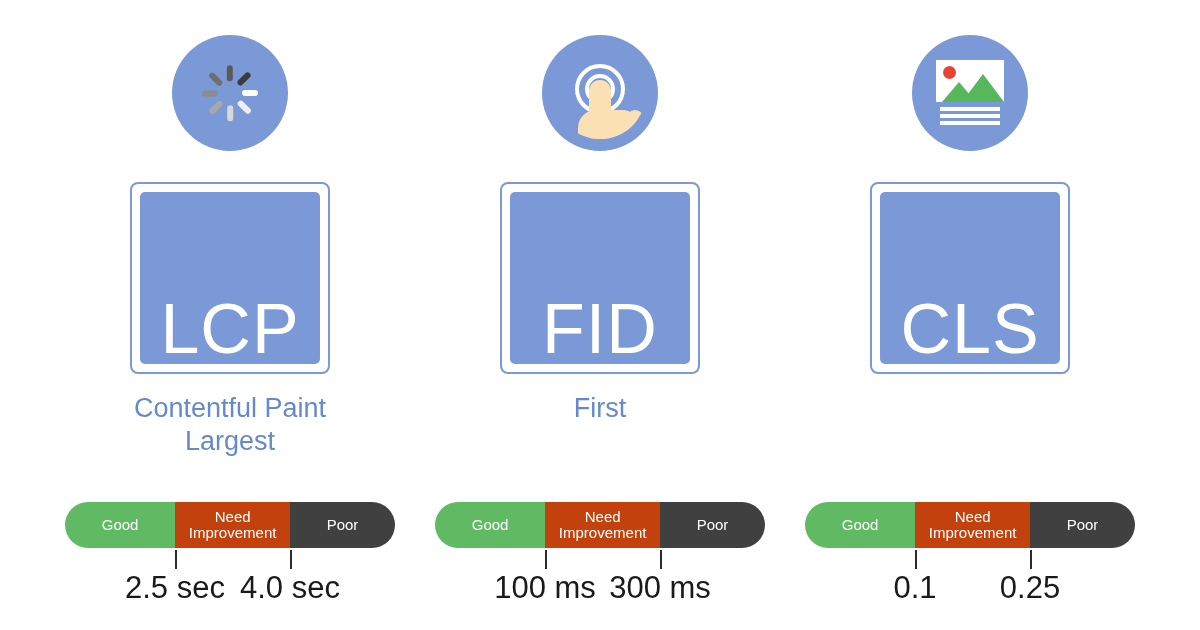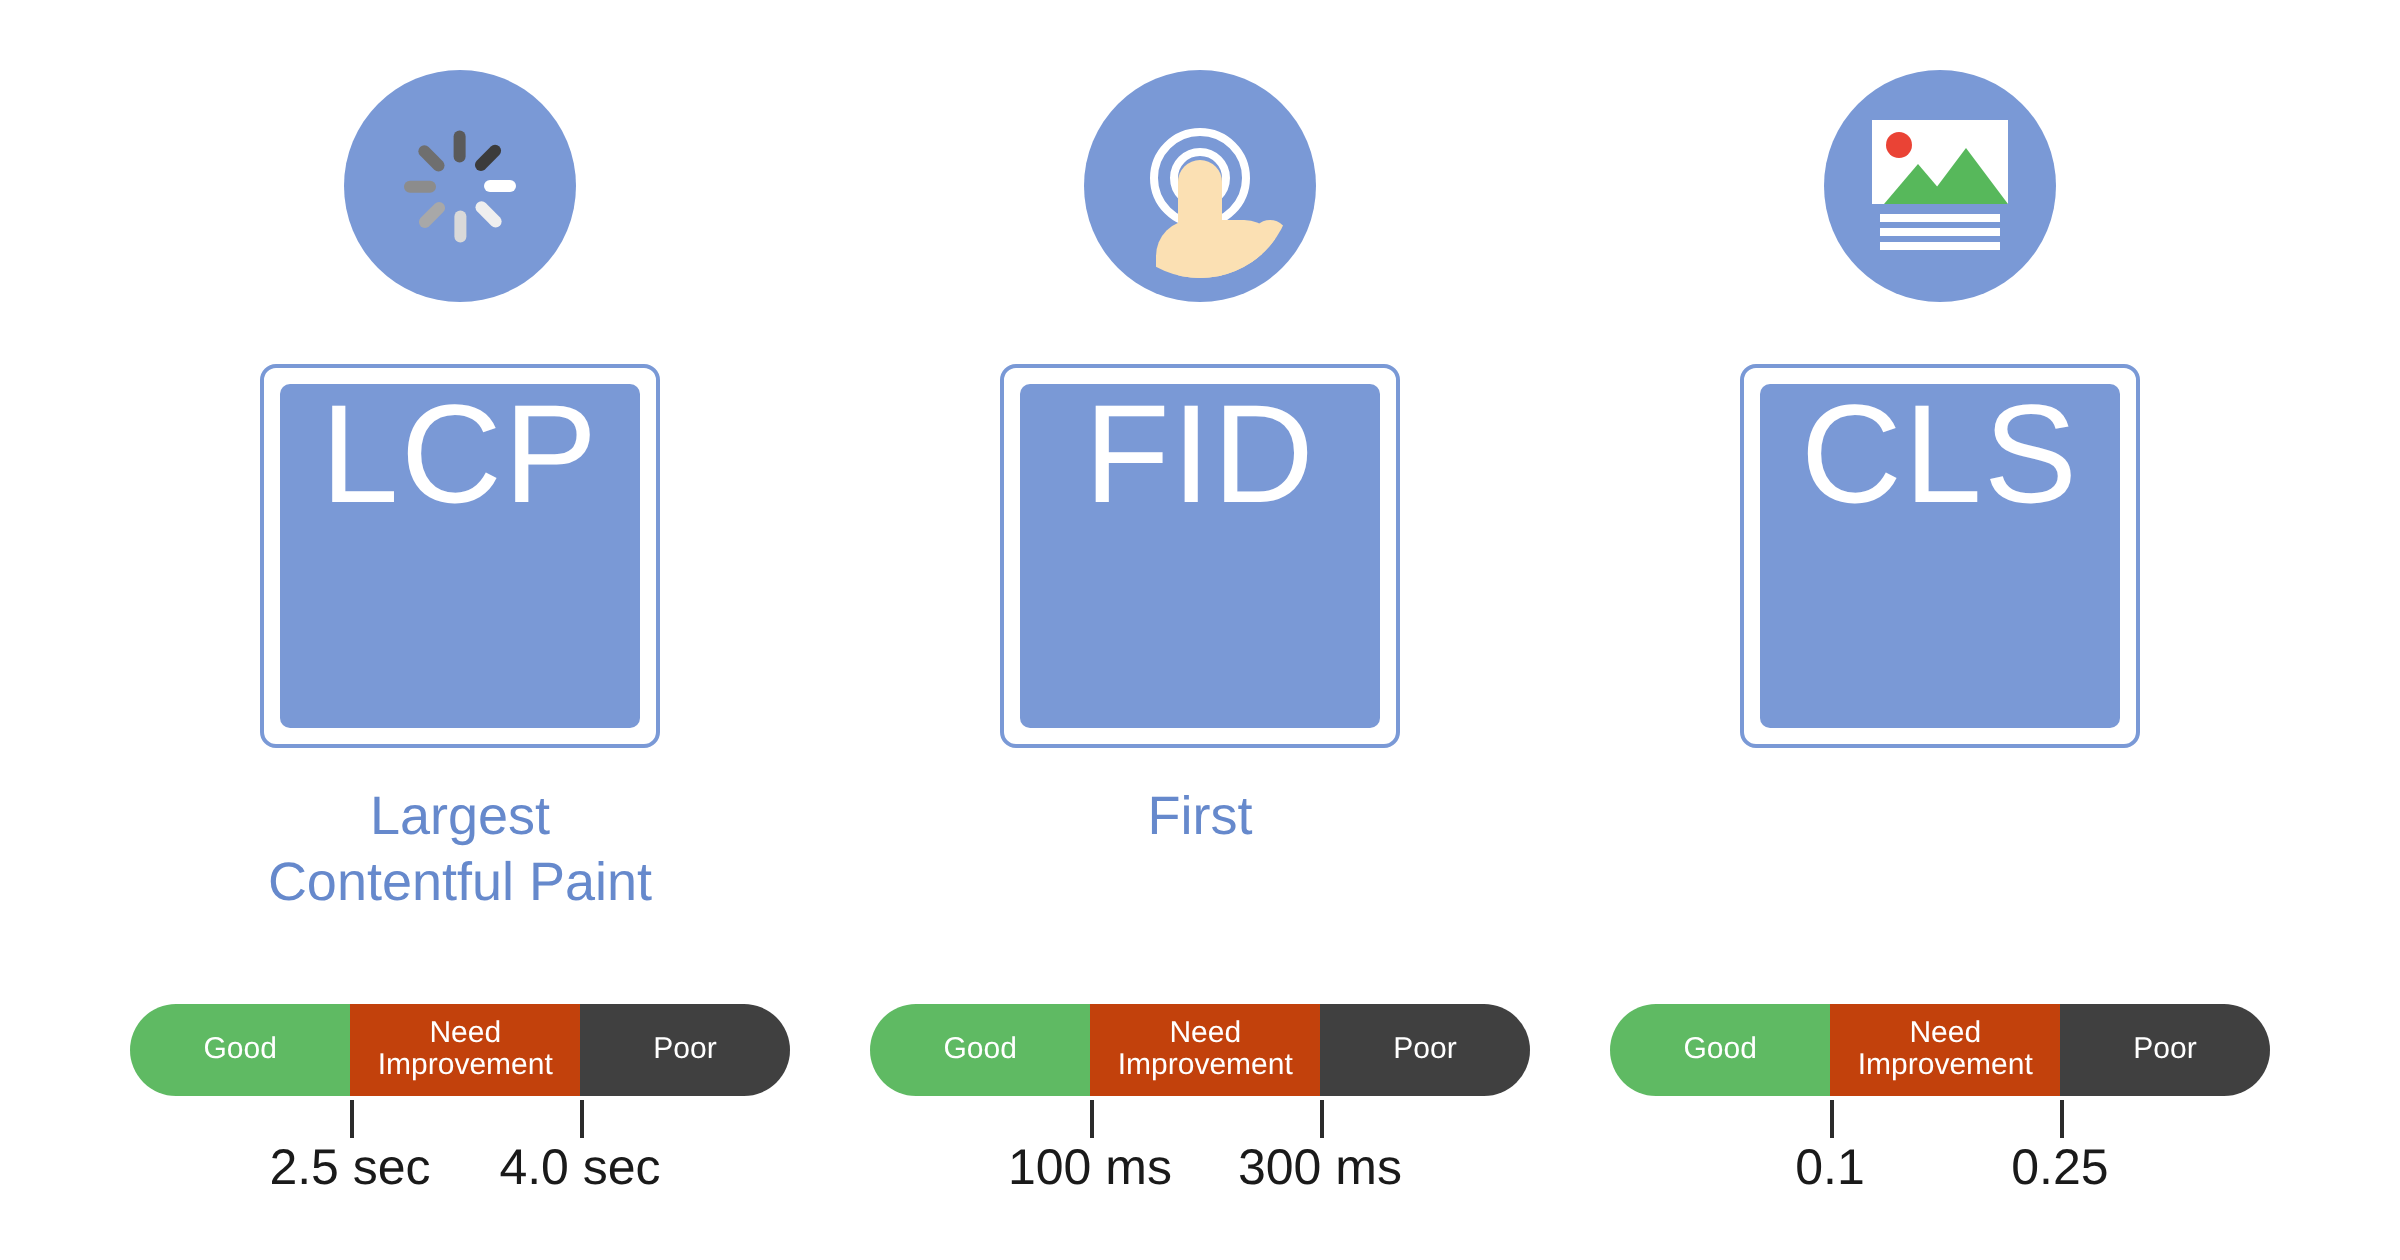--- a/index.html
+++ b/index.html
@@ -201,21 +201,21 @@
     box-sizing: border-box;
     background: #ffffff;
     padding: 8px;
   }
   .metric-box-inner {
     width: 100%;
     height: 100%;
     background: #7A99D6;
     border-radius: 5px;
     display: flex;
-    align-items: flex-start;
+    align-items: flex-end;
     justify-content: center;
   }
   .metric-acronym {
     color: #ffffff;
     font-size: 70px;
     font-weight: 400;
     letter-spacing: 1px;
     line-height: 1;
     font-family: "Liberation Sans", sans-serif;
   }
@@ -282,21 +282,21 @@
     position: relative;
     width: 330px;
     height: 38px;
   }
   .thr {
     position: absolute;
     top: 0;
     width: 140px;
     text-align: center;
     color: #1a1a1a;
-    font-size: 25px;
+    font-size: 31px;
     font-family: "Liberation Sans", sans-serif;
     white-space: nowrap;
   }
   .thr.a { left: 110px; margin-left: -70px; }
   .thr.b { left: 225px; margin-left: -70px; }
 </style>
 </head>
 <body>
 
 <div class="board">
@@ -316,22 +316,22 @@
       </div>
     </div>
 
     <div class="metric-box">
       <div class="metric-box-inner">
         <span class="metric-acronym">LCP</span>
       </div>
     </div>
 
     <div class="metric-name">
+      <div>Contentful Paint</div>
       <div>Largest</div>
-      <div>Contentful Paint</div>
     </div>
 
     <div class="rating-wrap">
       <div class="rating-bar">
         <div class="seg seg-good">Good</div>
         <div class="seg seg-ni">
           <span>
             <span>Need</span><br>
             <span>Improvement</span>
           </span>

